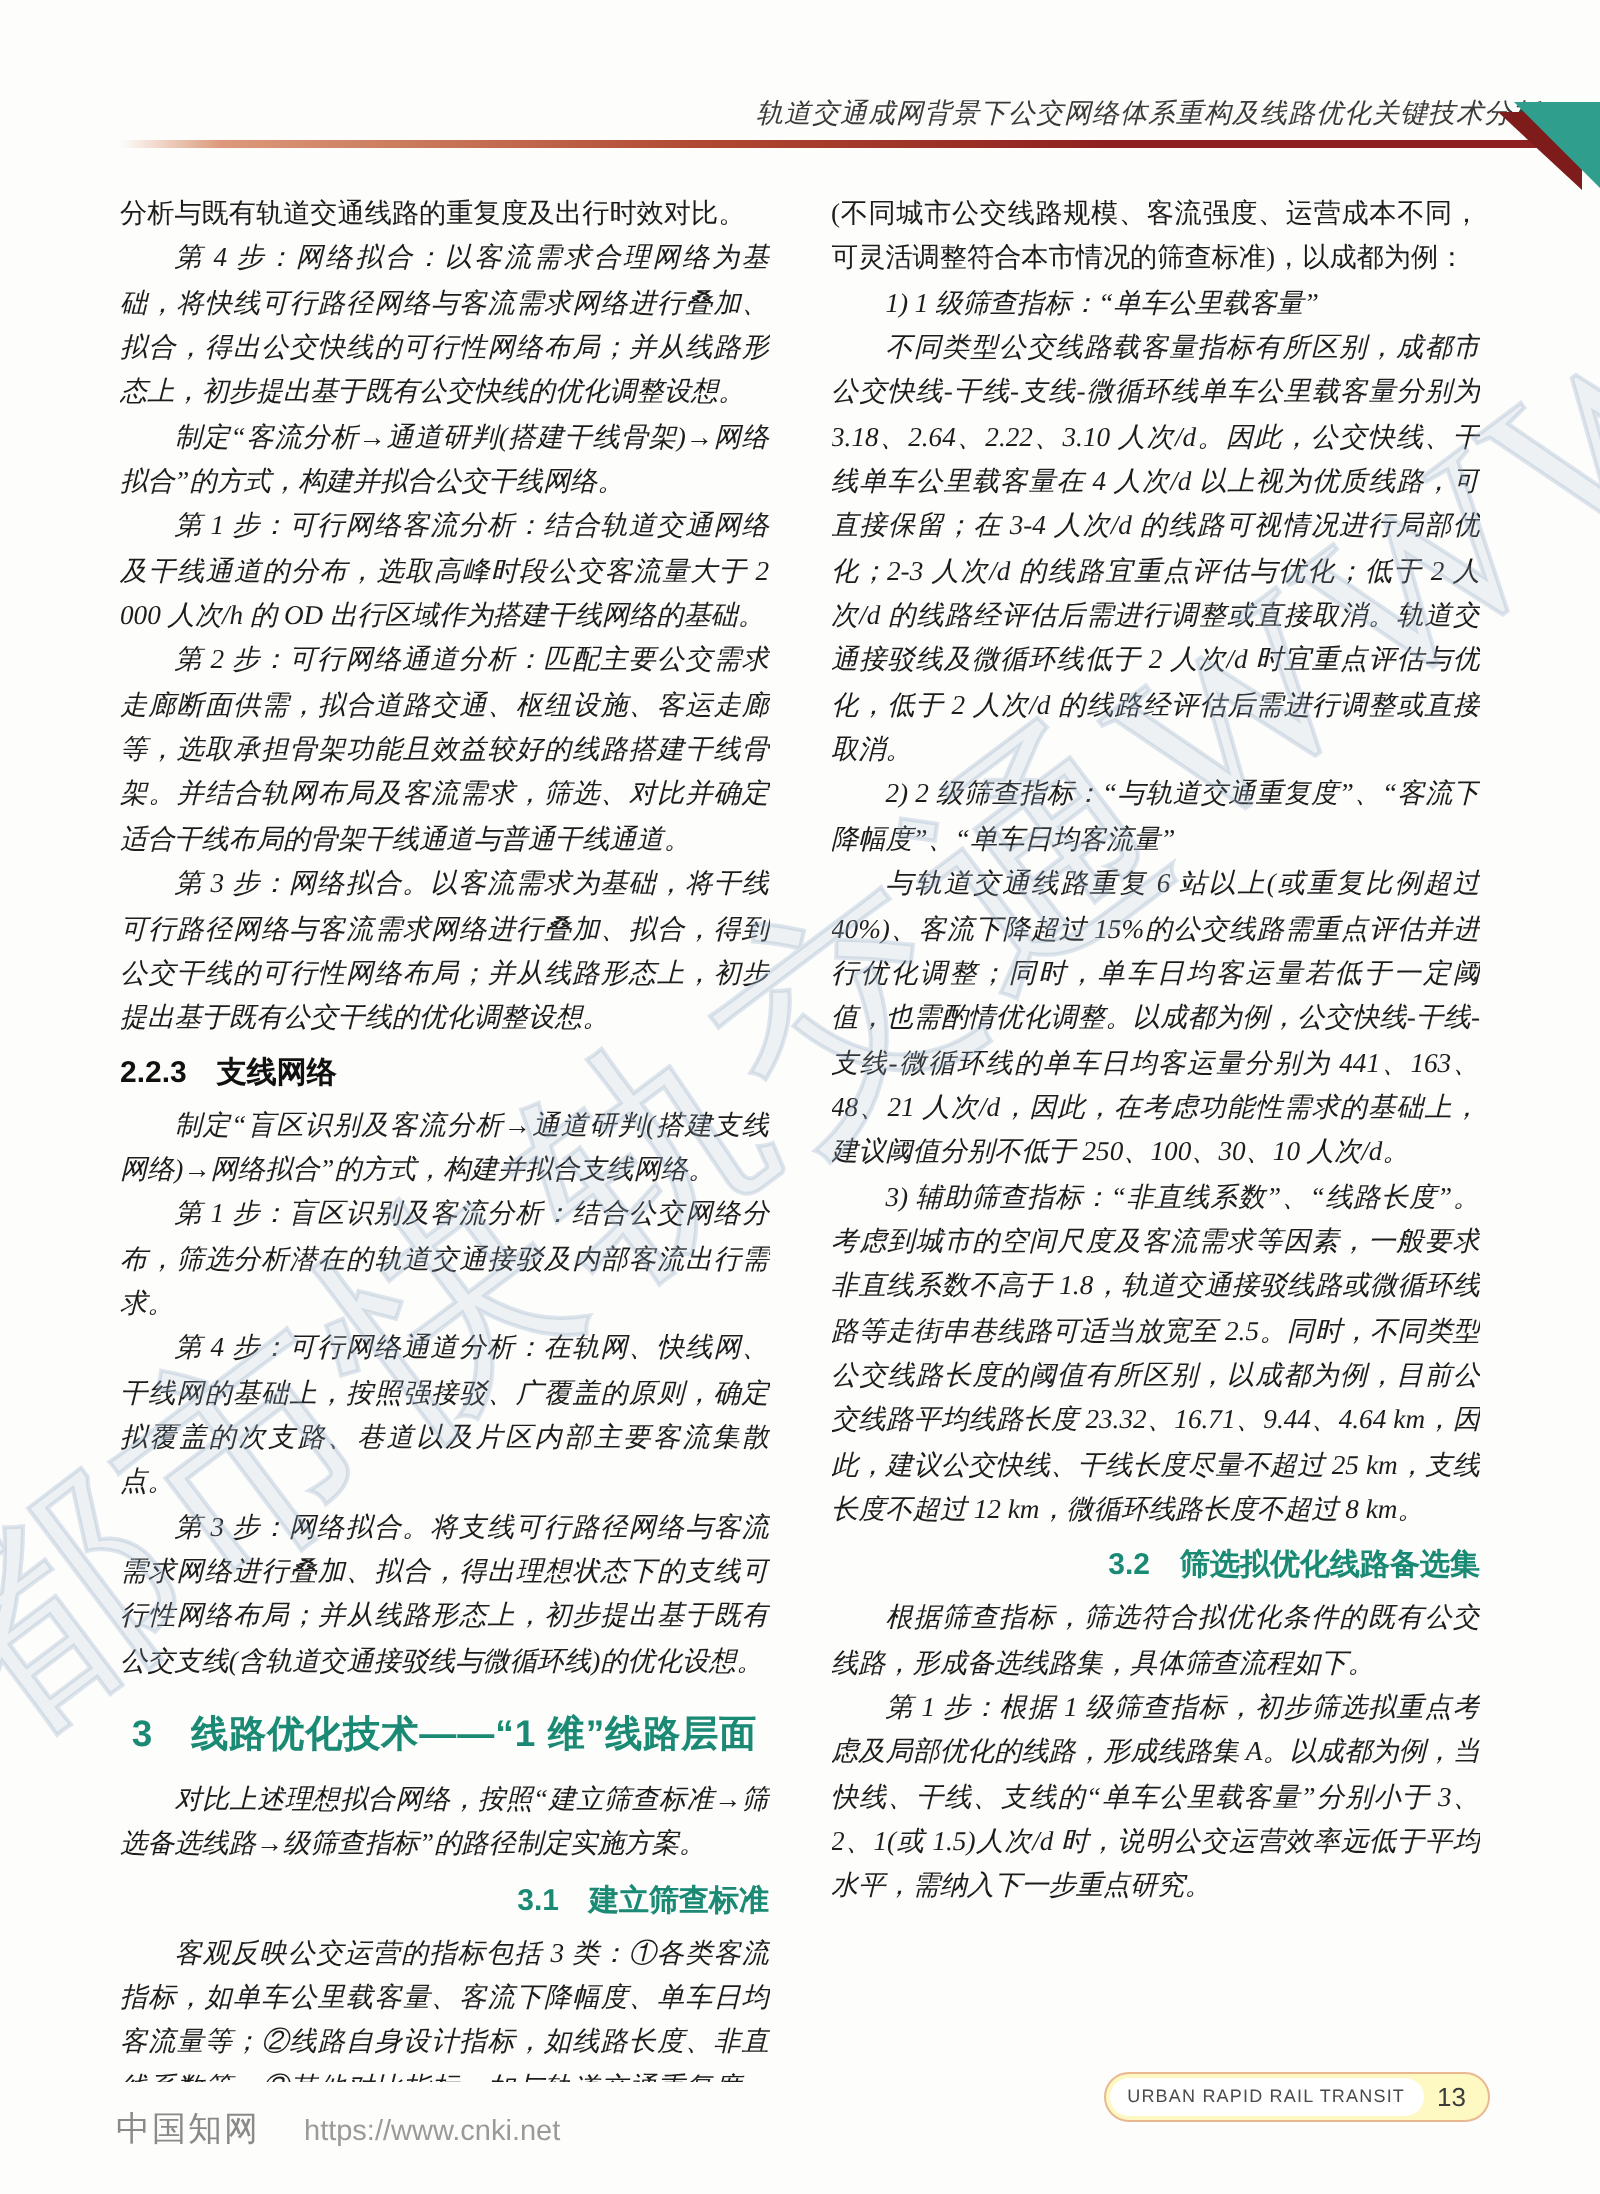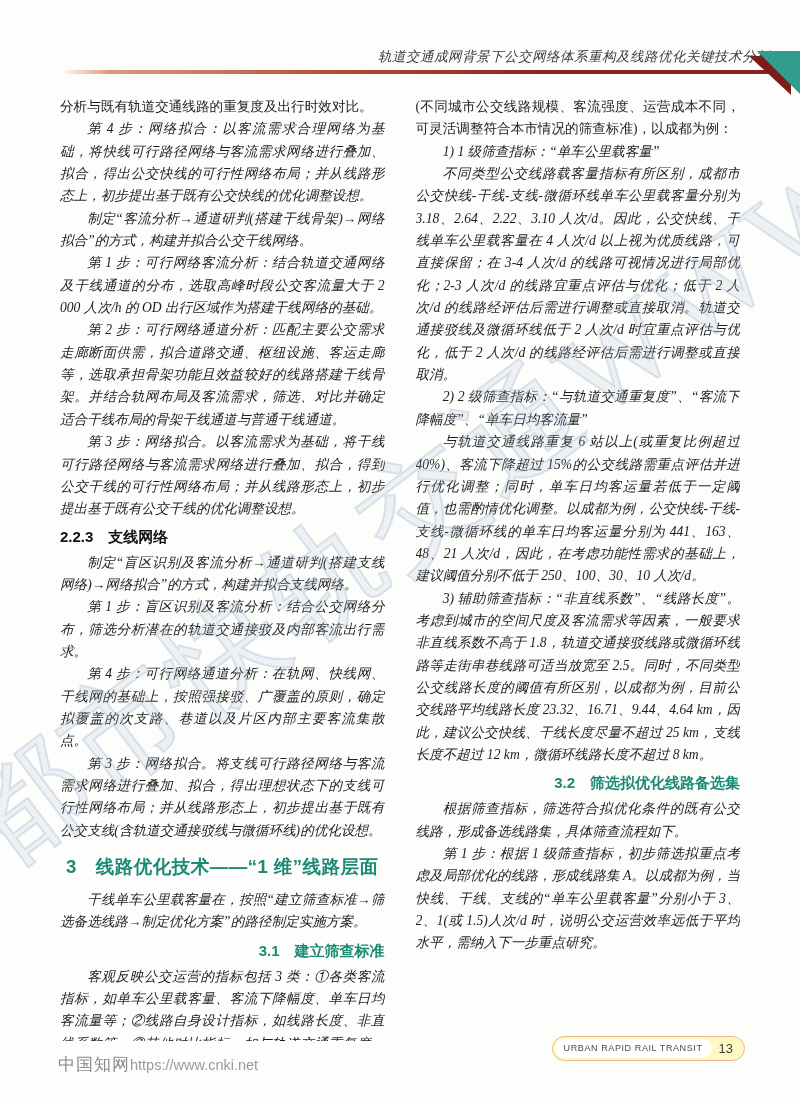--- a/index.html
+++ b/index.html
@@ -59,21 +59,21 @@
     position:absolute; left:-70px; top:775px; z-index:4;
     transform:rotate(-37deg); transform-origin:0 0;
     font-size:118px; white-space:nowrap; pointer-events:none;
     font-family:"Liberation Serif","DejaVu Serif",serif;
     color:rgba(158,180,202,0.16);
     -webkit-text-stroke:2px rgba(148,172,198,0.30);
     letter-spacing:6px;
   }
   
   .footer-left {
-    position:absolute; left:58px; top:1053px; display:flex; align-items:baseline; 
+    position:absolute; left:58px; top:1053px; display:flex; align-items:baseline; gap:22px;
     font-family:"Liberation Sans","DejaVu Sans",sans-serif; z-index:2;
   }
   .site-name { font-size:17px; color:#8a8a8a; letter-spacing:1px; }
   .site-url  { font-size:14.5px; color:#9a9a9a; }
   .journal-badge {
     position:absolute; right:55px; top:1036px; height:25px; z-index:2;
     background:#fef9c3; border:1px solid #eab890; border-radius:13px;
     display:flex; align-items:center; padding:2px;
     font-family:"Liberation Sans","DejaVu Sans",sans-serif;
   }
@@ -103,21 +103,21 @@
         <p class="blk p">制定“客流分析→通道研判(搭建干线骨架)→网络拟合”的方式，构建并拟合公交干线网络。</p>
         <p class="blk p">第 1 步：可行网络客流分析：结合轨道交通网络及干线通道的分布，选取高峰时段公交客流量大于 2 000 人次/h 的 OD 出行区域作为搭建干线网络的基础。</p>
         <p class="blk p">第 2 步：可行网络通道分析：匹配主要公交需求走廊断面供需，拟合道路交通、枢纽设施、客运走廊等，选取承担骨架功能且效益较好的线路搭建干线骨架。并结合轨网布局及客流需求，筛选、对比并确定适合干线布局的骨架干线通道与普通干线通道。</p>
         <p class="blk p">第 3 步：网络拟合。以客流需求为基础，将干线可行路径网络与客流需求网络进行叠加、拟合，得到公交干线的可行性网络布局；并从线路形态上，初步提出基于既有公交干线的优化调整设想。</p>
         <div class="blk h-sub">2.2.3　支线网络</div>
         <p class="blk p">制定“盲区识别及客流分析→通道研判(搭建支线网络)→网络拟合”的方式，构建并拟合支线网络。</p>
         <p class="blk p">第 1 步：盲区识别及客流分析：结合公交网络分布，筛选分析潜在的轨道交通接驳及内部客流出行需求。</p>
         <p class="blk p">第 4 步：可行网络通道分析：在轨网、快线网、干线网的基础上，按照强接驳、广覆盖的原则，确定拟覆盖的次支路、巷道以及片区内部主要客流集散点。</p>
         <p class="blk p">第 3 步：网络拟合。将支线可行路径网络与客流需求网络进行叠加、拟合，得出理想状态下的支线可行性网络布局；并从线路形态上，初步提出基于既有公交支线(含轨道交通接驳线与微循环线)的优化设想。</p>
         <div class="blk h-main">3　线路优化技术——“1 维”线路层面</div>
-        <p class="blk p">干线单车公里载客量在，按照“建立筛查标准→筛选备选线路→制定优化方案”的路径制定实施方案。</p>
+        <p class="blk p">对比上述理想拟合网络，按照“建立筛查标准→筛选备选线路→级筛查指标”的路径制定实施方案。</p>
         <div class="blk h-teal">3.1　建立筛查标准</div>
         <p class="blk p">客观反映公交运营的指标包括 3 类：①各类客流指标，如单车公里载客量、客流下降幅度、单车日均客流量等；②线路自身设计指标，如线路长度、非直线系数等；③其他对比指标，如与轨道交通重复度、公交线路间重复系数等。其中客流参数为公交线路能否维持运营的最直接指标。基于此，构建 3 级筛查标准</p>
       </div>
     <div class="col">
         <p class="blk p-flush">(不同城市公交线路规模、客流强度、运营成本不同，可灵活调整符合本市情况的筛查标准)，以成都为例：</p>
         <p class="blk p">1) 1 级筛查指标：“单车公里载客量”</p>
         <p class="blk p">不同类型公交线路载客量指标有所区别，成都市公交快线-干线-支线-微循环线单车公里载客量分别为 3.18、2.64、2.22、3.10 人次/d。因此，公交快线、干线单车公里载客量在 4 人次/d 以上视为优质线路，可直接保留；在 3-4 人次/d 的线路可视情况进行局部优化；2-3 人次/d 的线路宜重点评估与优化；低于 2 人次/d 的线路经评估后需进行调整或直接取消。轨道交通接驳线及微循环线低于 2 人次/d 时宜重点评估与优化，低于 2 人次/d 的线路经评估后需进行调整或直接取消。</p>
         <p class="blk p">2) 2 级筛查指标：“与轨道交通重复度”、“客流下降幅度”、“单车日均客流量”</p>
         <p class="blk p">与轨道交通线路重复 6 站以上(或重复比例超过 40%)、客流下降超过 15%的公交线路需重点评估并进行优化调整；同时，单车日均客运量若低于一定阈值，也需酌情优化调整。以成都为例，公交快线-干线-支线-微循环线的单车日均客运量分别为 441、163、48、21 人次/d，因此，在考虑功能性需求的基础上，建议阈值分别不低于 250、100、30、10 人次/d。</p>
         <p class="blk p">3) 辅助筛查指标：“非直线系数”、“线路长度”。考虑到城市的空间尺度及客流需求等因素，一般要求非直线系数不高于 1.8，轨道交通接驳线路或微循环线路等走街串巷线路可适当放宽至 2.5。同时，不同类型公交线路长度的阈值有所区别，以成都为例，目前公交线路平均线路长度 23.32、16.71、9.44、4.64 km，因此，建议公交快线、干线长度尽量不超过 25 km，支线长度不超过 12 km，微循环线路长度不超过 8 km。</p>

